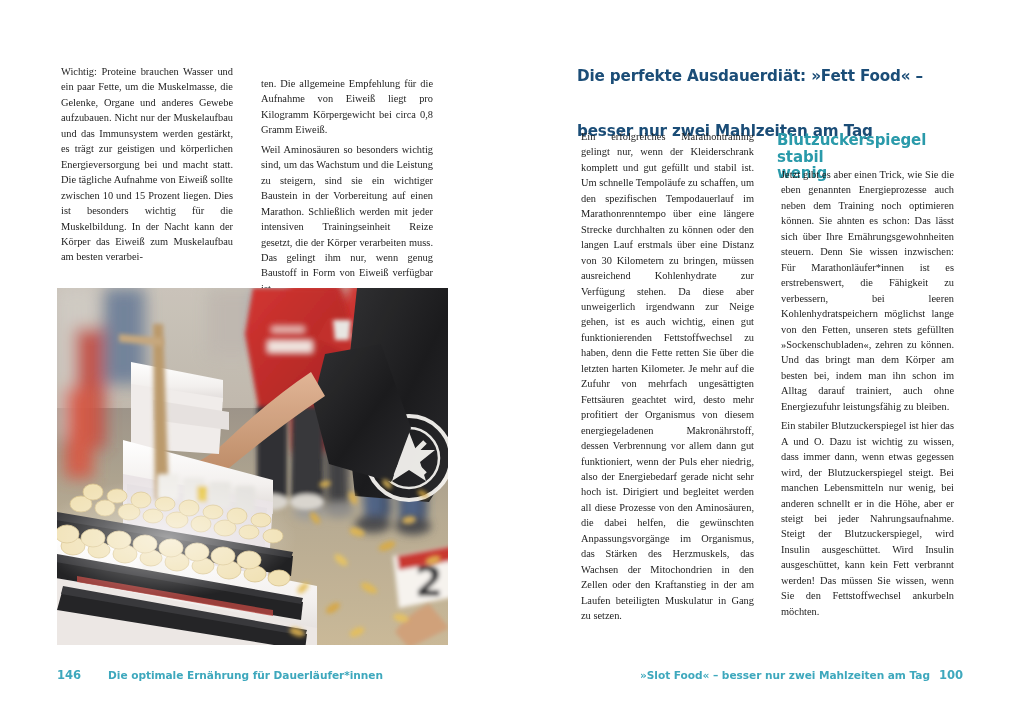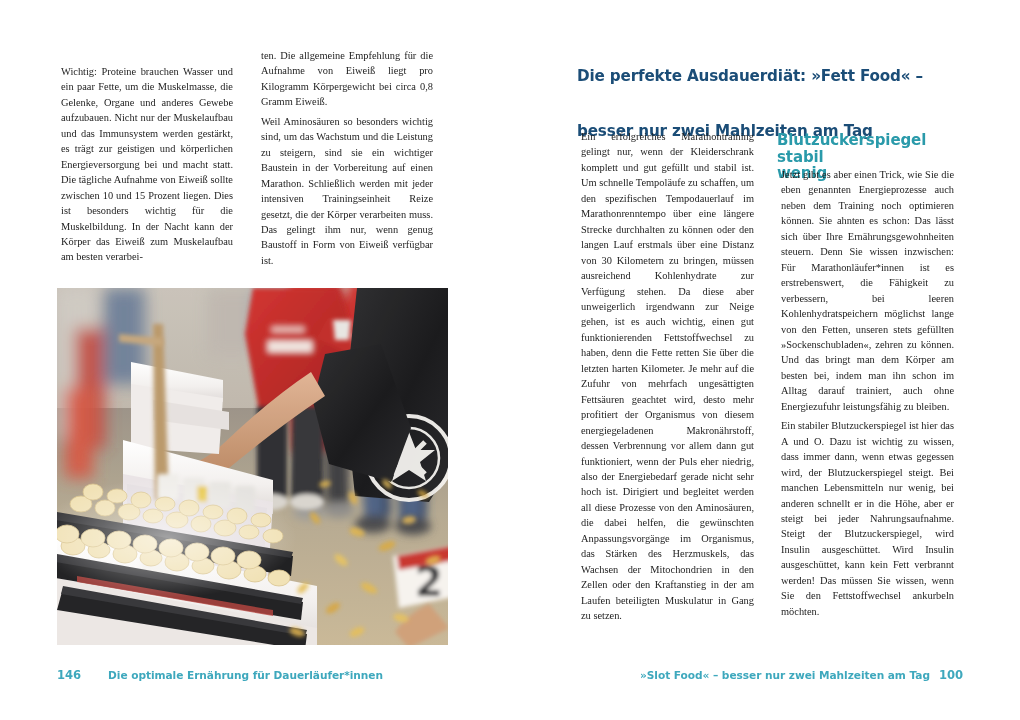--- a/index.html
+++ b/index.html
@@ -48,21 +48,21 @@
   }
   .col p {
     margin: 4px;
   }
   .col p + p {
     margin-top: 0;
   }
 
   
   #col-1 { left: 57px;  top: 60px;  width: 180px; }
-  #col-2 { left: 257px; top: 44px;  width: 180px; }
+  #col-2 { left: 257px; top: 72px;  width: 180px; }
 
   
   #col-3 { left: 67px;  top: 125px; width: 181px; }
   #col-4 { left: 267px; top: 125px; width: 181px; }
 
   
   .headline {
     position: absolute;
     left: 67px;
     top: 56px;

